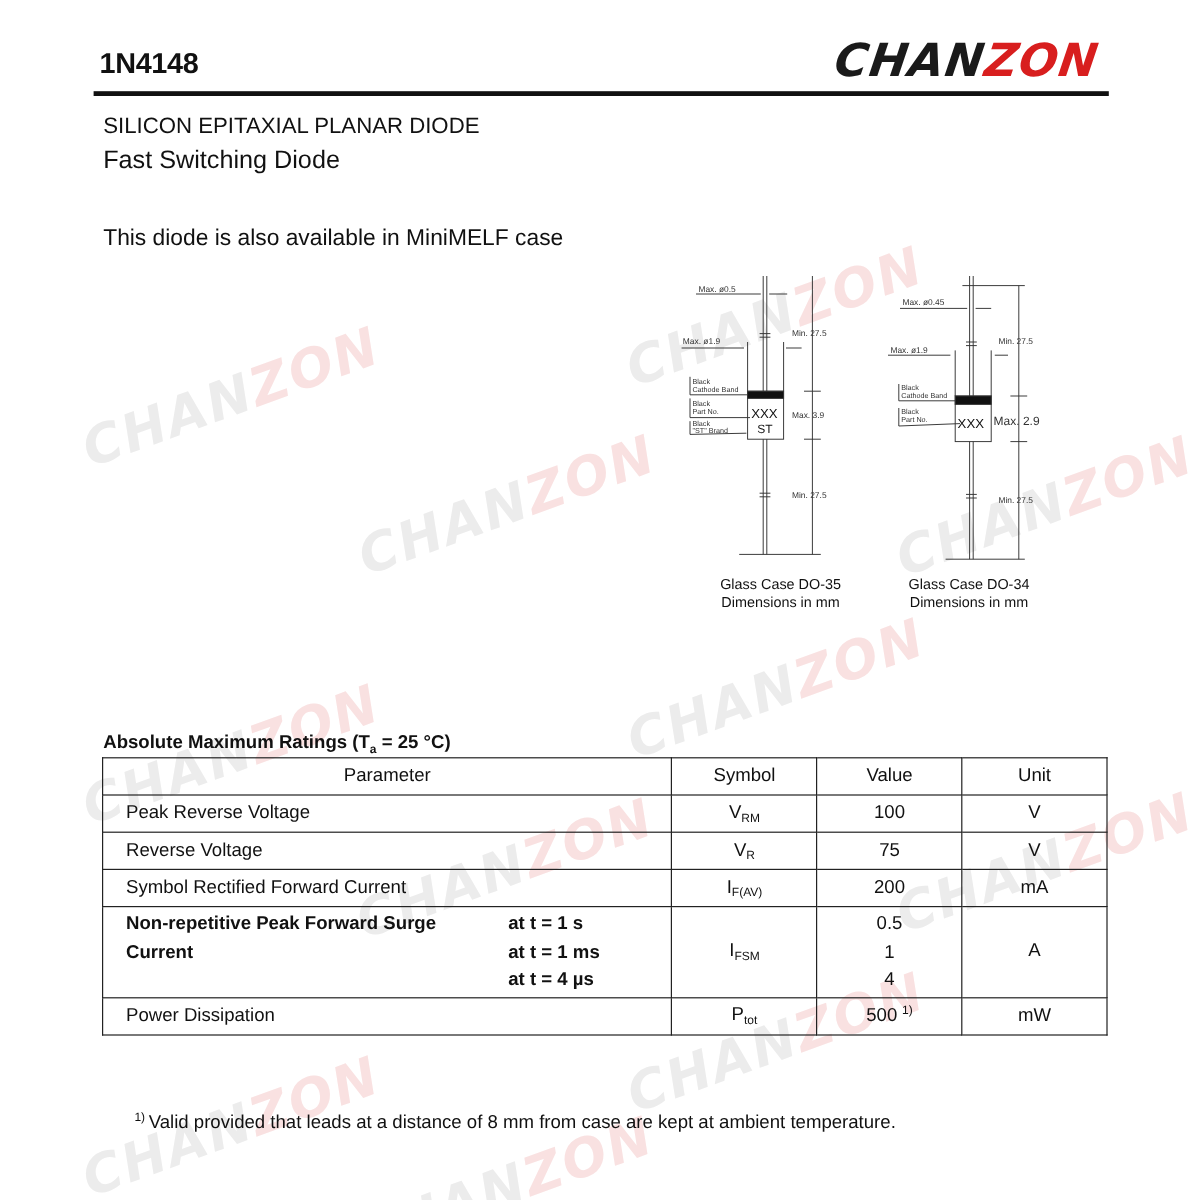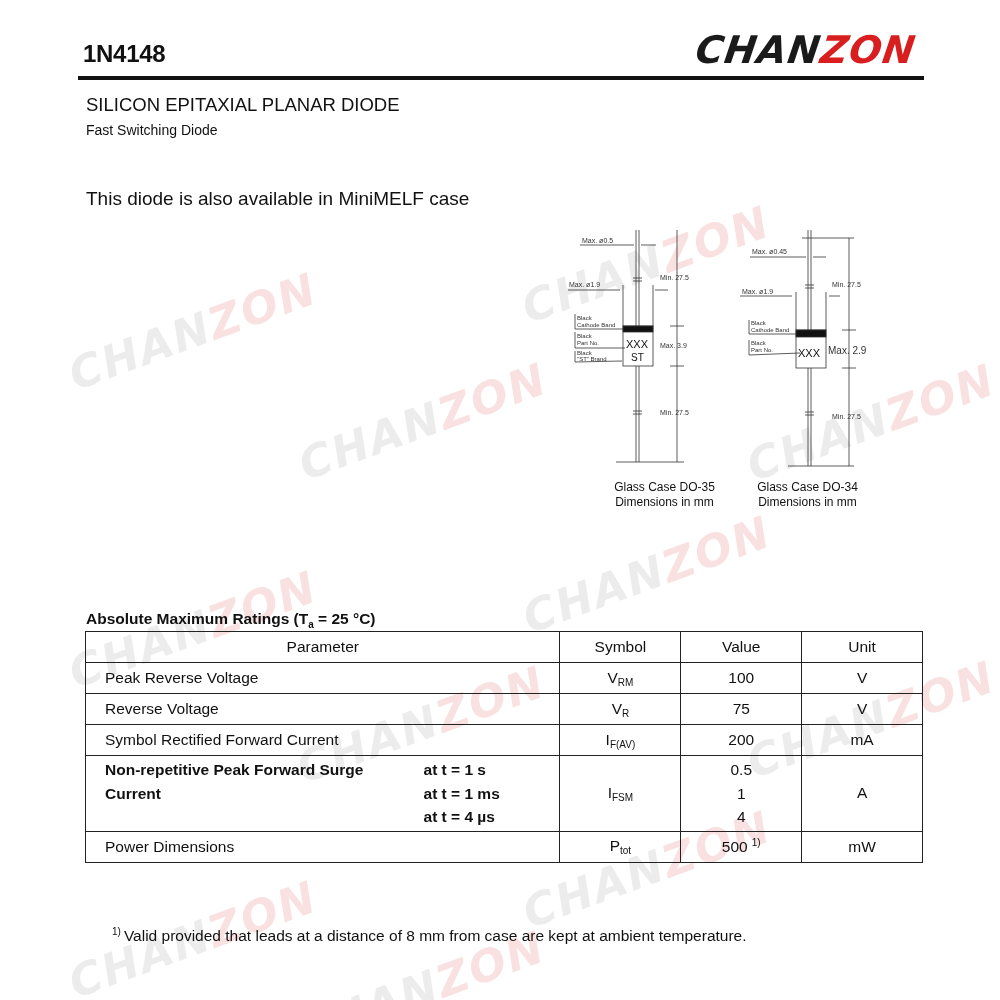--- a/index.html
+++ b/index.html
@@ -22,21 +22,21 @@
   .watermark .wm-a { color: #ececec; }
   .watermark .wm-b { color: #f9e1e1; }
 
   .header-part { position: absolute; left: 83px; top: 40px; font-size: 24px; font-weight: bold; letter-spacing: -0.3px; z-index: 2; }
   .logo { position: absolute; left: 696px; top: 28px; font-family: "DejaVu Sans", sans-serif; font-weight: bold; font-style: italic; font-size: 38px; letter-spacing: 1px; transform: skewX(-8deg); z-index: 2; }
   .logo .lg-a { color: #1a1a1a; }
   .logo .lg-b { color: #d81e1e; }
   .rule { position: absolute; left: 78px; top: 76px; width: 846px; height: 4px; background: #111; z-index: 2; }
 
   .title { position: absolute; left: 86px; top: 94px; font-size: 18.5px; font-weight: normal; z-index: 2; }
-  .subtitle { position: absolute; left: 86px; top: 122px; font-size: 14px; z-index: 2; }
+  .subtitle { position: absolute; left: 86px; top: 122px; font-size: 21px; z-index: 2; }
   .avail { position: absolute; left: 86px; top: 186px; font-size: 19px; line-height: 26px; z-index: 2; }
 
   .diagram { position: absolute; z-index: 2; }
   .diagram svg text { font-family: "Liberation Sans", sans-serif; }
   .caption { position: absolute; font-size: 12px; text-align: center; line-height: 15px; z-index: 2; }
 
   .table-title { position: absolute; left: 86px; top: 610px; font-size: 15.5px; font-weight: bold; z-index: 2; text-align: right; }
   .table-title sub { font-size: 10px; }
 
   table.ratings {
@@ -129,21 +129,21 @@
       <text x="17" y="97" font-size="6">Cathode Band</text>
       <text x="17" y="108" font-size="6">Black</text>
       <text x="17" y="115" font-size="6">Part No.</text>
       <text x="17" y="125" font-size="6">Black</text>
       <text x="17" y="131" font-size="6">"ST" Brand</text>
       <text x="66" y="118" font-size="11" fill="#111">XXX</text>
       <text x="71" y="131" font-size="10" fill="#111">ST</text>
     </g>
   </svg>
 </div>
-<div class="caption" style="left:592px; top:480px; width:145px;">
+<div class="caption" style="left:578px; top:480px; width:145px;">
   <div>Glass Case DO-35</div>
   <div>Dimensions in mm</div>
 </div>
 
 <div class="diagram" style="left:730px; top:230px; width:150px; height:240px;">
   <svg width="150" height="240" viewBox="0 0 150 240" xmlns="http://www.w3.org/2000/svg">
     <g stroke="#333" stroke-width="0.8" fill="none">
       <line x1="78" y1="0" x2="78" y2="100"></line>
       <line x1="81" y1="0" x2="81" y2="100"></line>
       <line x1="75" y1="55" x2="84" y2="55"></line>
@@ -232,21 +232,21 @@
       <td class="c-val surge-cell">
         <div class="surge-vals">
           <div>0.5</div>
           <div>1</div>
           <div>4</div>
         </div>
       </td>
       <td class="c-unit">A</td>
     </tr>
     <tr>
-      <td class="c-param">Power Dimensions</td>
+      <td class="c-param">Power Dissipation</td>
       <td class="c-sym sym"><span>P</span><sub>tot</sub></td>
       <td class="c-val"><span>500</span><span class="sup">1)</span></td>
       <td class="c-unit">mW</td>
     </tr>
   </tbody>
 </table>
 
 <div class="footnote"><span class="fn-mark">1)</span><span>Valid provided that leads at a distance of 8 mm from case are kept at ambient temperature.</span></div>
 
 </body></html>

